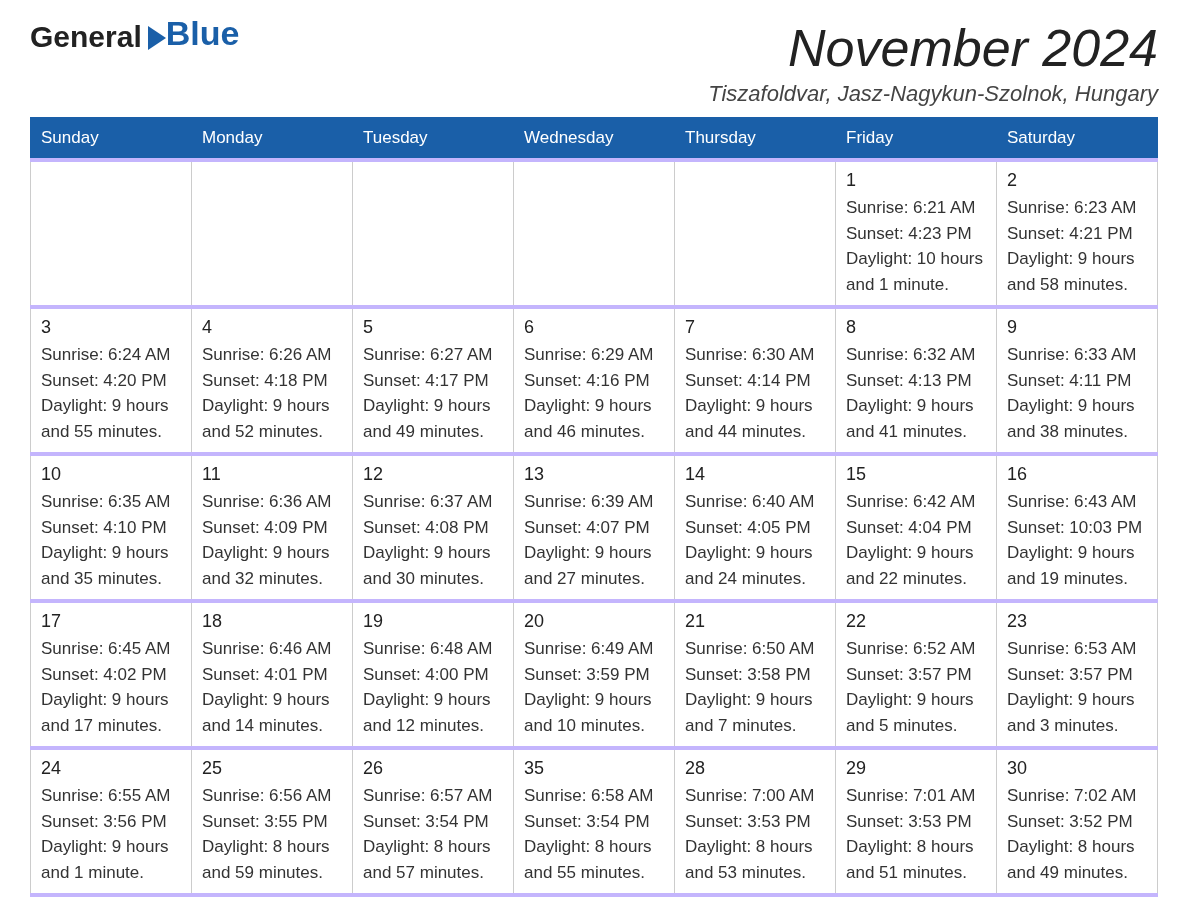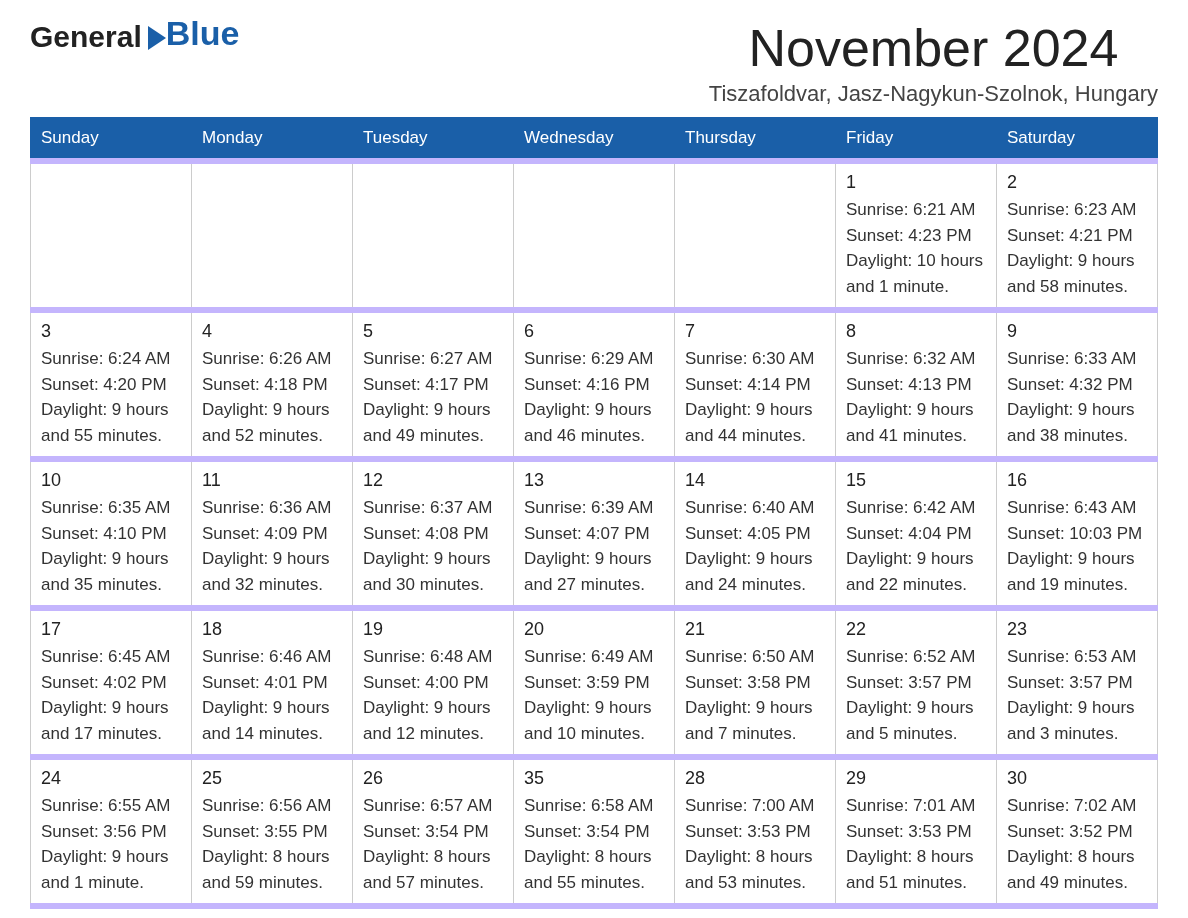--- a/index.html
+++ b/index.html
@@ -11,21 +11,22 @@
       min-height: 918px;
       padding: 20px 30px;
     }
     .header-area {
       display: flex;
       justify-content: space-between;
       align-items: flex-start;
       margin-bottom: 10px;
     }
     .title-area {
-      text-align: center;
+      text-align: right;
+      font-style: italic;
     }
     .month-title {
       font-size: 52px;
       font-weight: normal;
       color: #222;
       line-height: 1.1;
     }
     .location-title {
       font-size: 22px;
       color: #444;
@@ -49,21 +50,21 @@
       vertical-align: top;
       padding: 8px 10px;
       border: 1px solid #ccc;
       width: calc(100% / 7);
       min-height: 100px;
       font-size: 13px;
       color: #333;
       background: #fff;
     }
     .calendar tr {
-      border-bottom: 6px solid #c4b5fd;
+      border-bottom: 4px solid #c4b5fd;
     }
     .day-number {
       font-size: 18px;
       color: #222;
       font-weight: normal;
       display: block;
       margin-bottom: 4px;
     }
     .day-info {
       font-size: 17px;
@@ -189,21 +190,21 @@
         </td>
         <td>
           <span class="day-number">8</span>
           <div class="day-info">Sunrise: 6:32 AM
 Sunset: 4:13 PM
 Daylight: 9 hours and 41 minutes.</div>
         </td>
         <td>
           <span class="day-number">9</span>
           <div class="day-info">Sunrise: 6:33 AM
-Sunset: 4:32 PM
+Sunset: 4:11 PM
 Daylight: 9 hours and 38 minutes.</div>
         </td>
       </tr>
       <tr>
         <td>
           <span class="day-number">10</span>
           <div class="day-info">Sunrise: 6:35 AM
 Sunset: 4:10 PM
 Daylight: 9 hours and 35 minutes.</div>
         </td>

